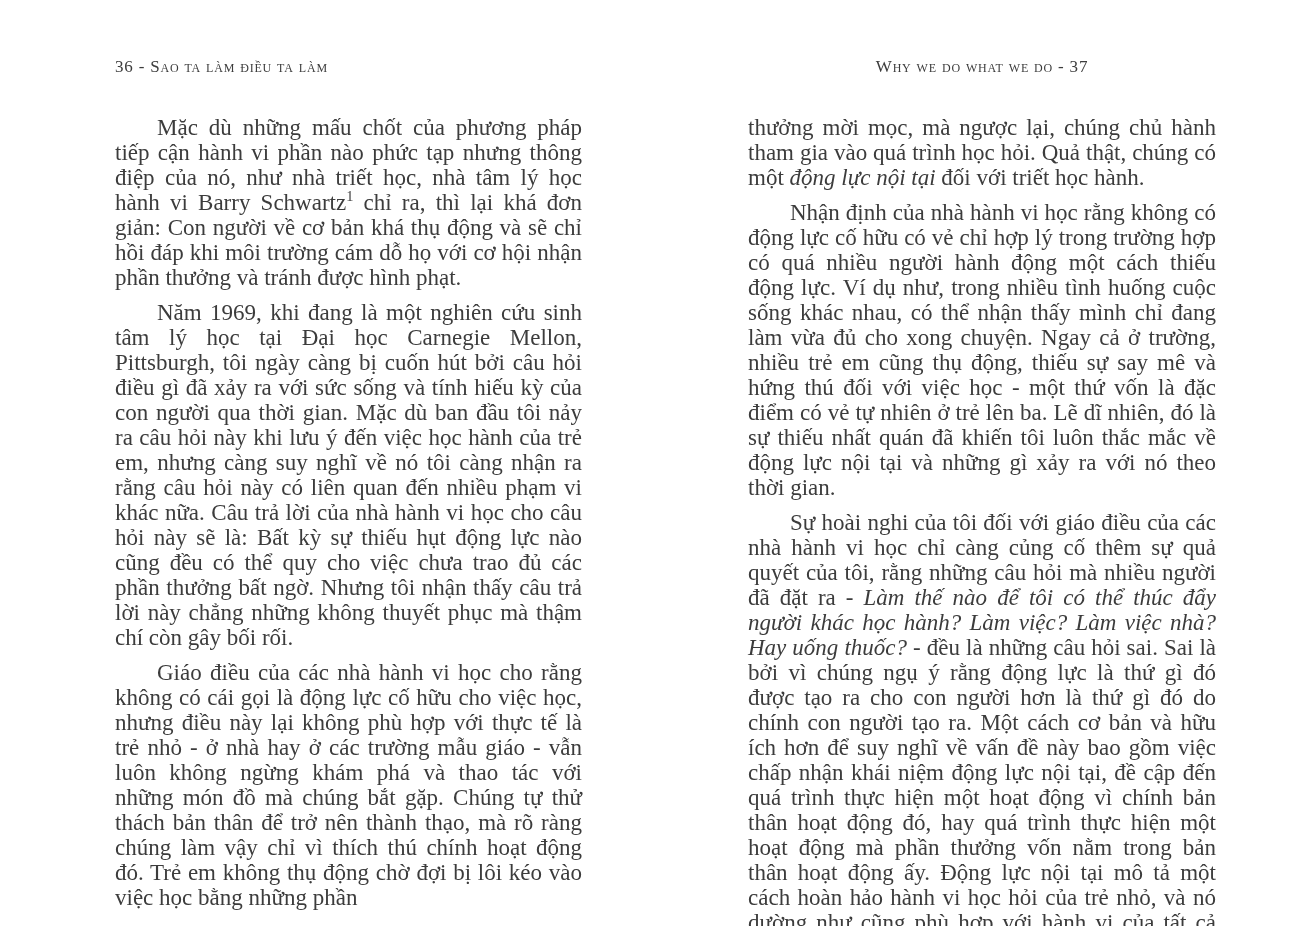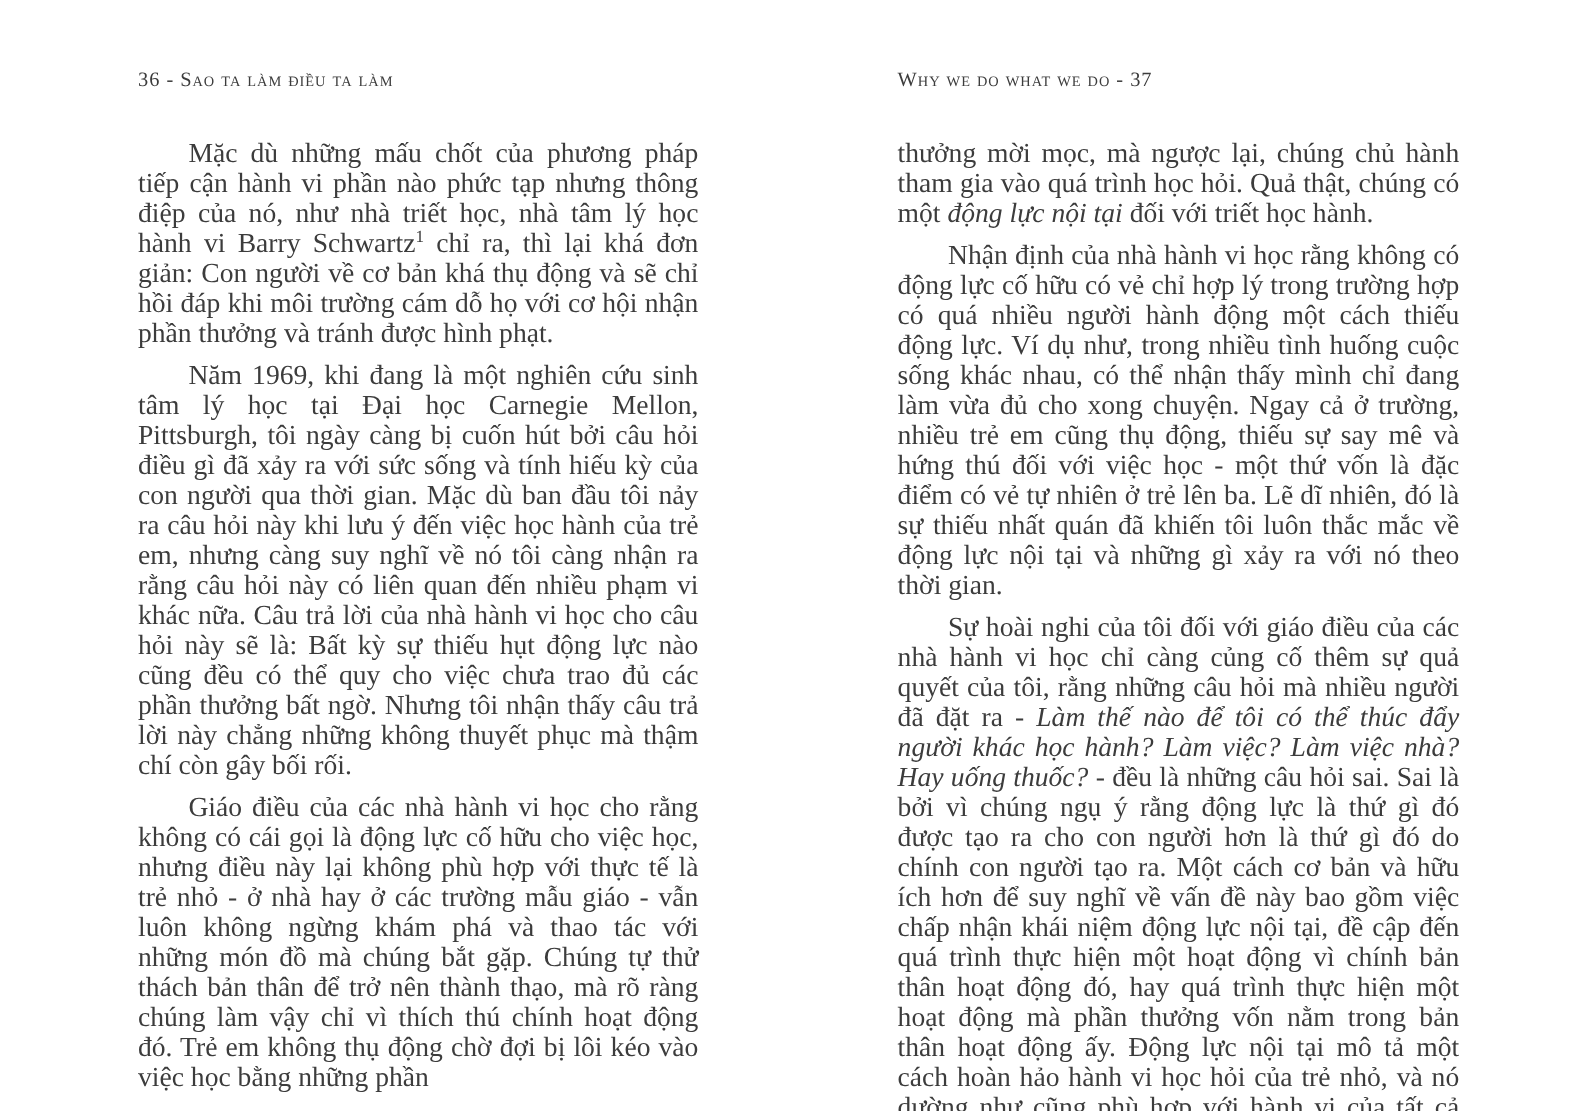--- a/index.html
+++ b/index.html
@@ -23,21 +23,21 @@
   .page-left  { left: 95px;  width: 467px; margin-left: 20px; }
   .page-right { left: 748px; width: 468px; }
 
   .running-head {
     font-size: 17px;
     font-variant: small-caps;
     letter-spacing: 0.8px;
     color: var(--text, #3c3c3c);
     white-space: nowrap;
   }
-  .page-right .running-head { text-align: left; }
+  .page-right .running-head { text-align: center; }
 
   .body-text {
     margin-top: 38px;
     font-size: 23px;
     line-height: 25px;
     text-align: justify;
   }
   .para { margin: 0 0 10px 0; }
   .para.indent { text-indent: 42px; }
   .para em { font-style: italic; }

